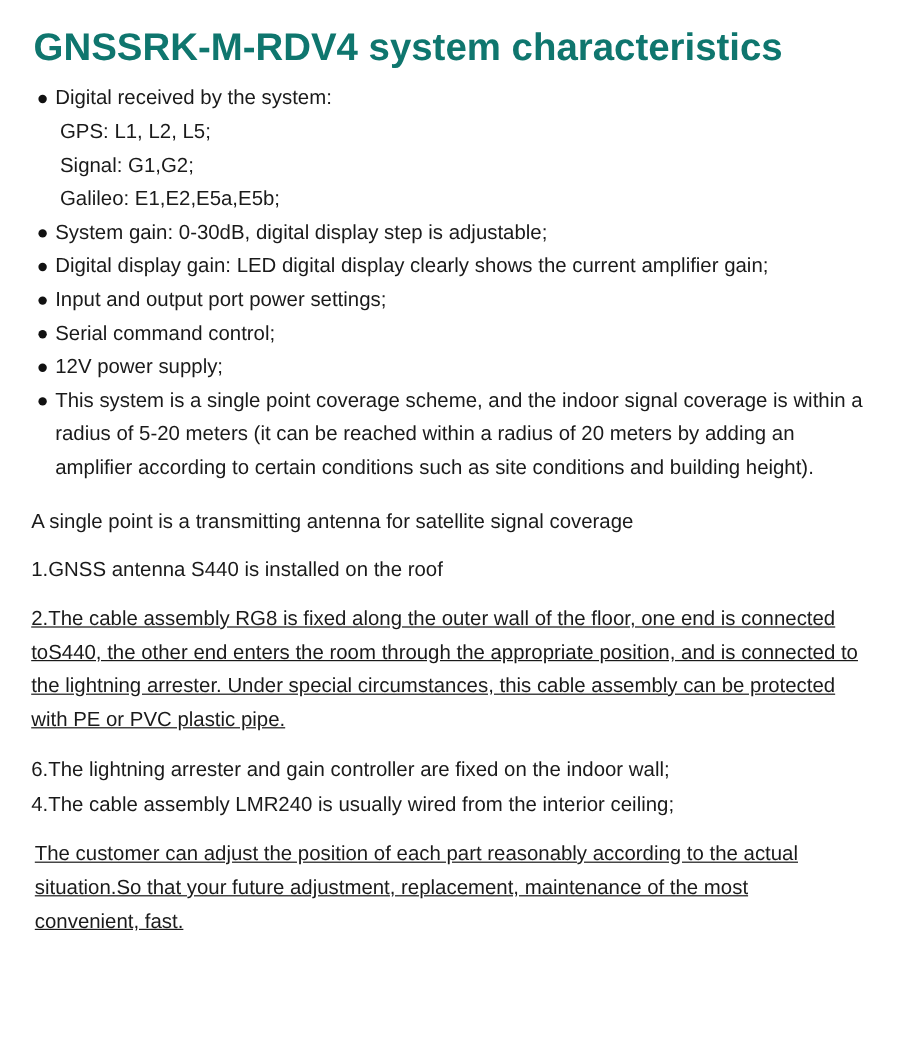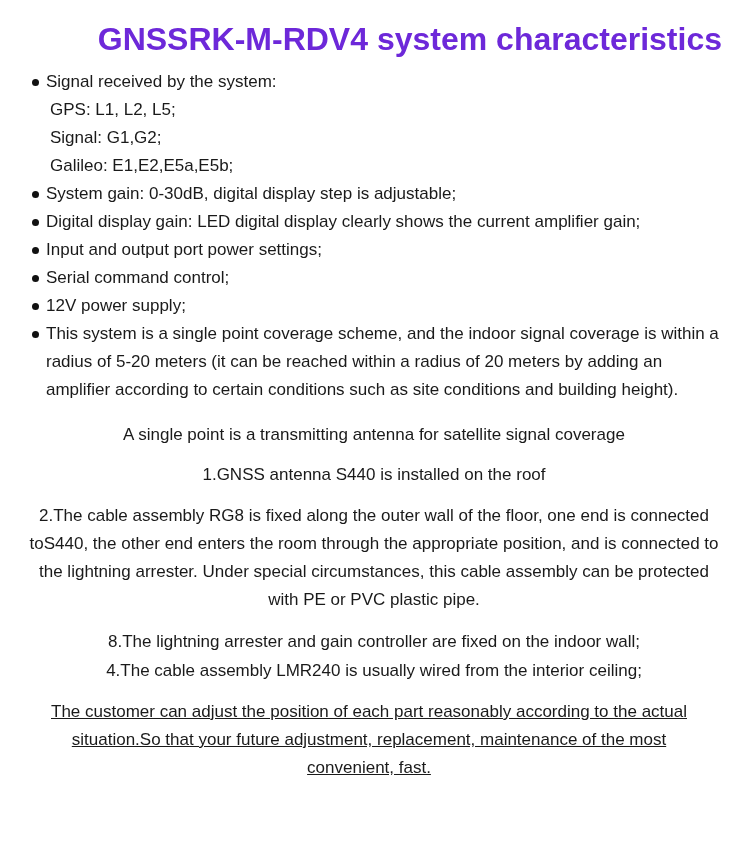--- a/index.html
+++ b/index.html
@@ -14,23 +14,22 @@
     min-height: 866px;
     box-sizing: border-box;
     padding: 20px 28px 28px 26px;
     background: #ffffff;
   }
   h1.title {
     margin: 0 0 10px 2px;
     font-size: 32px;
     line-height: 38px;
     font-weight: 700;
-    color: #6d28d9;
+    color: #0f766e;
     letter-spacing: 0px;
-    text-align: right;
   }
   ul.bullets {
     list-style: none;
     margin: 0;
     padding: 0;
     font-size: 17px;
     line-height: 28px;
   }
   ul.bullets > li {
     display: flex;
@@ -48,41 +47,40 @@
     flex: 1 1 auto;
   }
   .subline {
     padding-left: 4px;
   }
   p.para, p.step {
     font-size: 17px;
     line-height: 28px;
     margin: 0;
     color: #1a1a1a;
-    text-align: center;
   }
   p.intro   { margin: 17px 0 12px 0; }
   p.step-first { margin: 0 0 13px 0; }
-  p.step-block { margin: 0 0 14px 0; }
+  p.step-block { margin: 0 0 14px 0; text-decoration: underline; }
   p.step-line  { margin: 0 0 1px 0; }
   p.closing { margin: 13px 13px 0 3px; text-decoration: underline; }
 </style>
 </head>
 <body>
 
 <div class="doc">
 
   <h1 class="title">GNSSRK-M-RDV4 system characteristics</h1>
 
   <ul class="bullets">
 
     <li>
       <span class="bullet"></span>
       <div class="li-content">
-        <div class="line">Signal received by the system:</div>
+        <div class="line">Digital received by the system:</div>
         <div class="subline">GPS: L1, L2, L5;</div>
         <div class="subline">Signal: G1,G2;</div>
         <div class="subline">Galileo: E1,E2,E5a,E5b;</div>
       </div>
     </li>
 
     <li>
       <span class="bullet"></span>
       <div class="li-content">System gain: 0-30dB, digital display step is adjustable;</div>
     </li>
@@ -111,18 +109,18 @@
       <span class="bullet"></span>
       <div class="li-content">This system is a single point coverage scheme, and the indoor signal coverage is within a radius of 5-20 meters (it can be reached within a radius of 20 meters by adding an amplifier according to certain conditions such as site conditions and building height).</div>
     </li>
 
   </ul>
 
   <p class="para intro">A single point is a transmitting antenna for satellite signal coverage</p>
 
   <p class="step step-first">1.GNSS antenna S440 is installed on the roof</p>
   <p class="step step-block">2.The cable assembly RG8 is fixed along the outer wall of the floor, one end is connected toS440, the other end enters the room through the appropriate position, and is connected to the lightning arrester. Under special circumstances, this cable assembly can be protected with PE or PVC plastic pipe.</p>
-  <p class="step step-line">8.The lightning arrester and gain controller are fixed on the indoor wall;</p>
+  <p class="step step-line">6.The lightning arrester and gain controller are fixed on the indoor wall;</p>
   <p class="step step-line">4.The cable assembly LMR240 is usually wired from the interior ceiling;</p>
 
   <p class="para closing">The customer can adjust the position of each part reasonably according to the actual situation.So that your future adjustment, replacement, maintenance of the most convenient, fast.</p>
 
 </div>
 
 </body></html>

